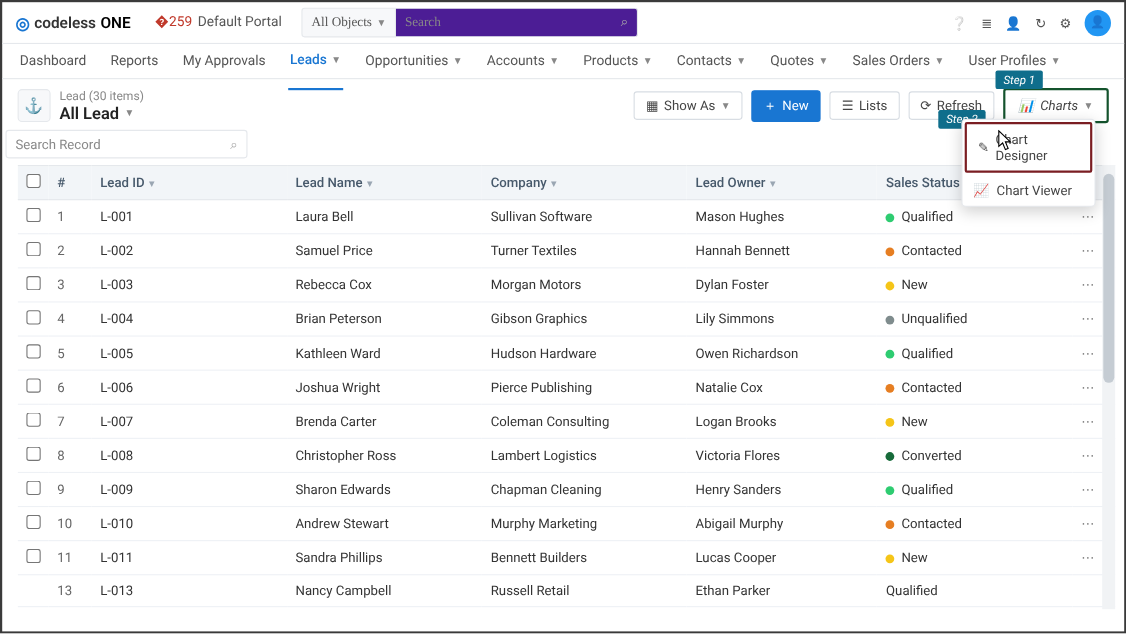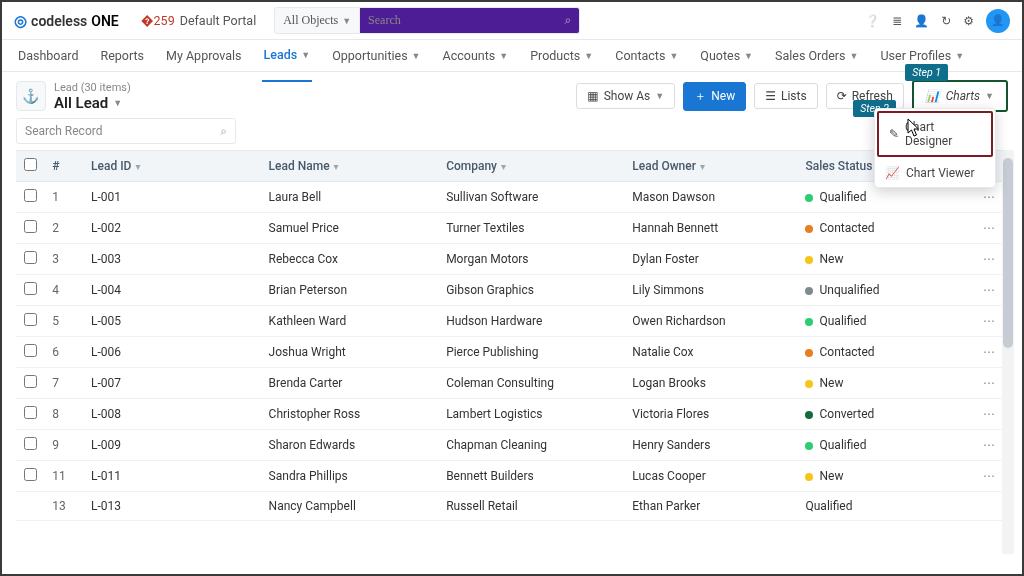--- a/index.html
+++ b/index.html
@@ -40,21 +40,21 @@
   .step1 { top:-18px; right:58px; }
   .step2 { top:18px; right:110px; }
 
   
   .dropdown { position:absolute; top:106px; right:26px; width:122px; background:#fff; border:1px solid #e5e8ec; border-radius:4px; box-shadow:0 4px 14px rgba(0,0,0,.18); z-index:20; font-size:12px; }
   .dropdown .item { padding:7px 10px; display:flex; align-items:center; gap:6px; cursor:pointer; color:#444; }
   .dropdown .item.framed { border:2px solid #7a1d22; border-radius:2px; margin:2px; position:relative; }
   .cursor { position:absolute; top:116px; right:98px; z-index:30; font-size:17px; }
 
   
-  .record-search { margin:2px 14px 6px 14px; width:220px; border:1px solid #e5e8ec; border-radius:3px; padding:5px 8px; display:flex; justify-content:space-between; align-items:center; color:#888; background:#fff; }
+  .record-search { margin:2px 14px 6px 3px; width:220px; border:1px solid #e5e8ec; border-radius:3px; padding:5px 8px; display:flex; justify-content:space-between; align-items:center; color:#888; background:#fff; }
 
   
   .table-wrap { position:relative; height:404px; overflow:hidden; margin:0 8px 0 14px; }
   .table { width:100%; border-collapse:collapse; table-layout:fixed; }
   .table th, .table td { text-align:left; padding:7px 8px; border-bottom:1px solid #eef1f5; font-size:12px; }
   .table th { background:#f2f5f8; color:#47596b; font-weight:500; border-top:1px solid #e5e8ec; border-bottom:1px solid #e5e8ec; }
   .chk { width:26px; text-align:center; }
   .rownum { width:36px; color:#666; }
   .leadid { width:164px; }
   .leadname { width:164px; }
@@ -225,21 +225,21 @@
         <th class="actcol"></th>
       </tr>
     </thead>
     <tbody id="tbody">
           <tr>
             <td class="chk"><input type="checkbox" style=""></td>
             <td class="rownum">1</td>
             <td>L-001</td>
             <td>Laura Bell</td>
             <td>Sullivan Software</td>
-            <td>Mason Dawson</td>
+            <td>Mason Hughes</td>
             <td><span class="status-dot c-green"></span>Qualified</td>
             <td class="actcol"><span class="row-menu">⋯</span></td>
           </tr>
           <tr>
             <td class="chk"><input type="checkbox" style=""></td>
             <td class="rownum">2</td>
             <td>L-002</td>
             <td>Samuel Price</td>
             <td>Turner Textiles</td>
             <td>Hannah Bennett</td>
@@ -307,20 +307,30 @@
             <td class="actcol"><span class="row-menu">⋯</span></td>
           </tr>
           <tr>
             <td class="chk"><input type="checkbox" style=""></td>
             <td class="rownum">9</td>
             <td>L-009</td>
             <td>Sharon Edwards</td>
             <td>Chapman Cleaning</td>
             <td>Henry Sanders</td>
             <td><span class="status-dot c-green"></span>Qualified</td>
+            <td class="actcol"><span class="row-menu">⋯</span></td>
+          </tr>
+          <tr>
+            <td class="chk"><input type="checkbox" style=""></td>
+            <td class="rownum">10</td>
+            <td>L-010</td>
+            <td>Andrew Stewart</td>
+            <td>Murphy Marketing</td>
+            <td>Abigail Murphy</td>
+            <td><span class="status-dot c-orange"></span>Contacted</td>
             <td class="actcol"><span class="row-menu">⋯</span></td>
           </tr>
           <tr>
             <td class="chk"><input type="checkbox" style=""></td>
             <td class="rownum">11</td>
             <td>L-011</td>
             <td>Sandra Phillips</td>
             <td>Bennett Builders</td>
             <td>Lucas Cooper</td>
             <td><span class="status-dot c-yellow"></span>New</td>

